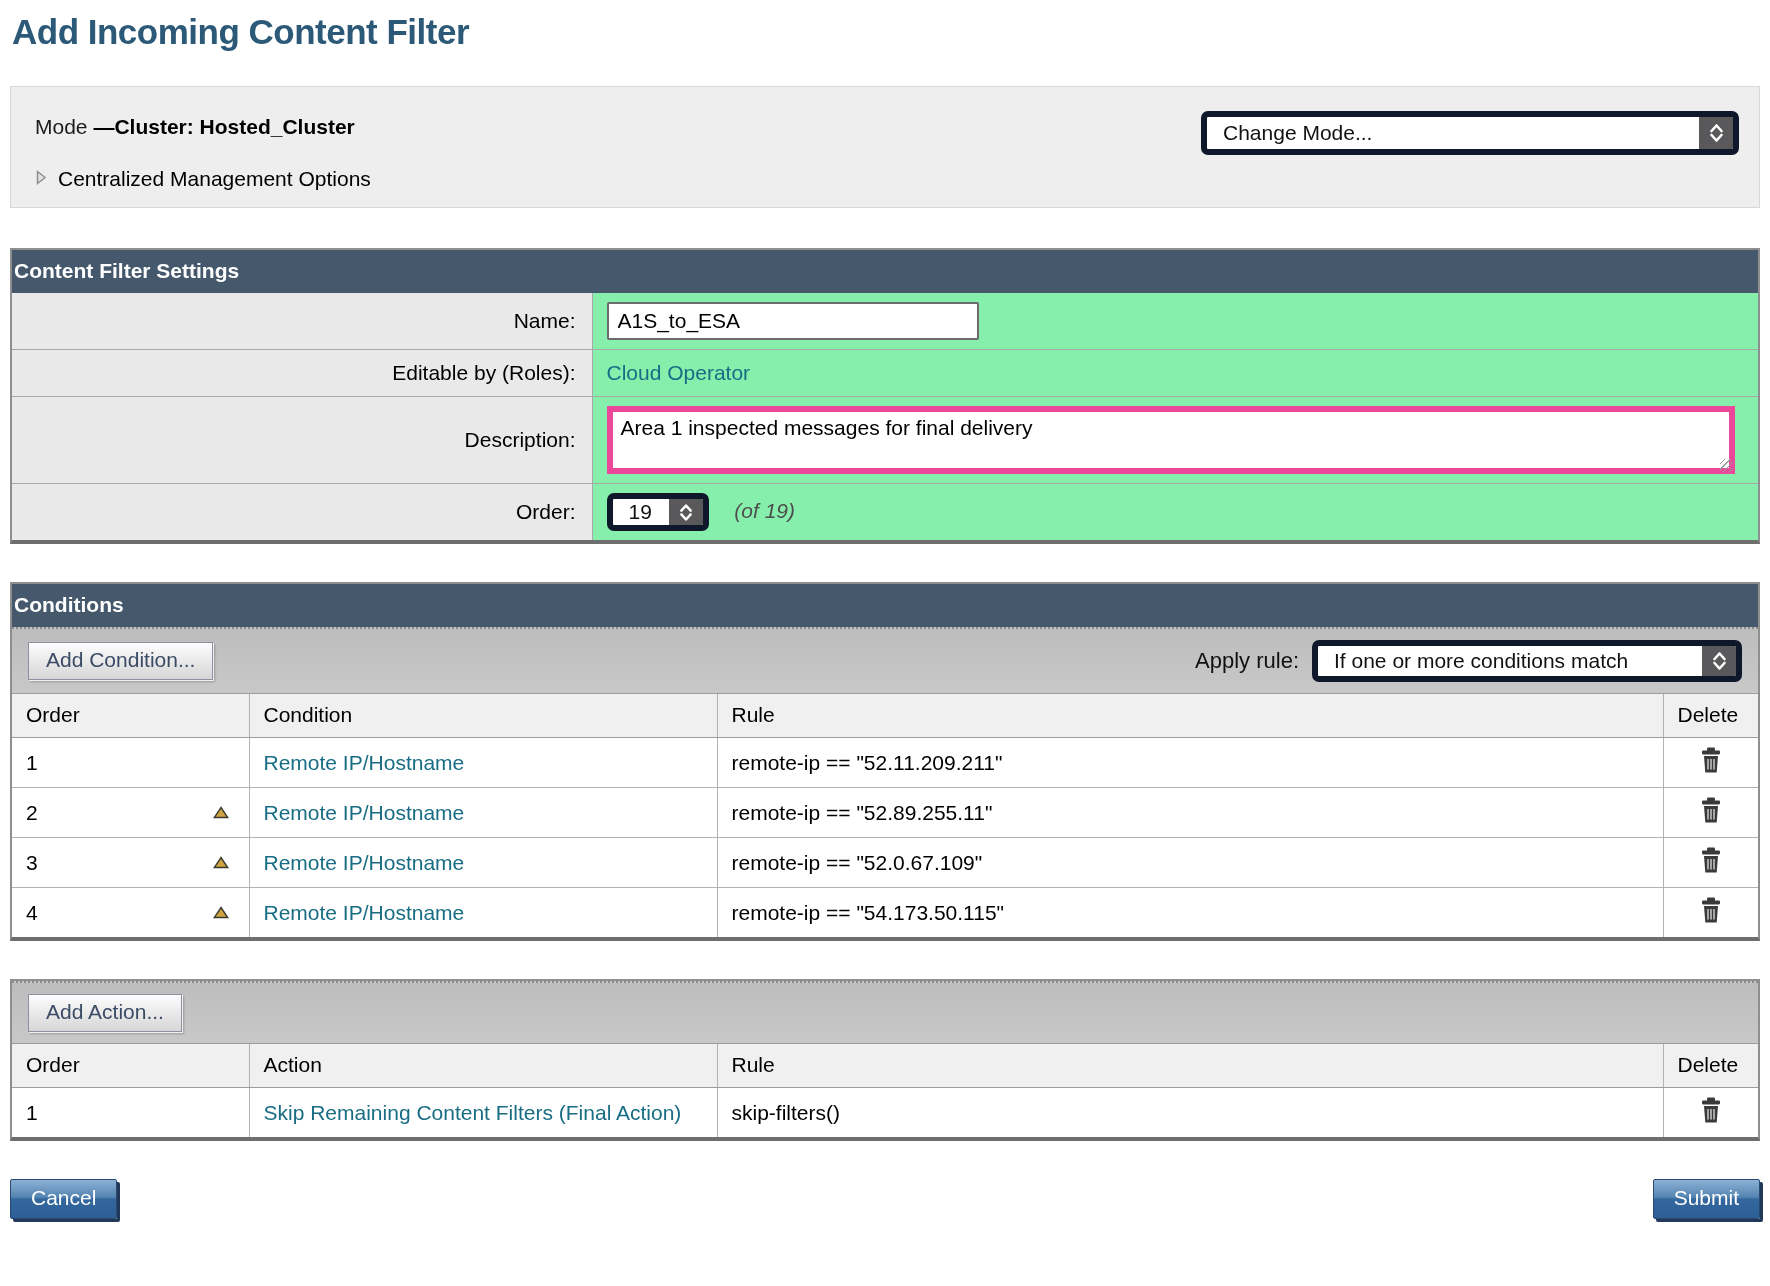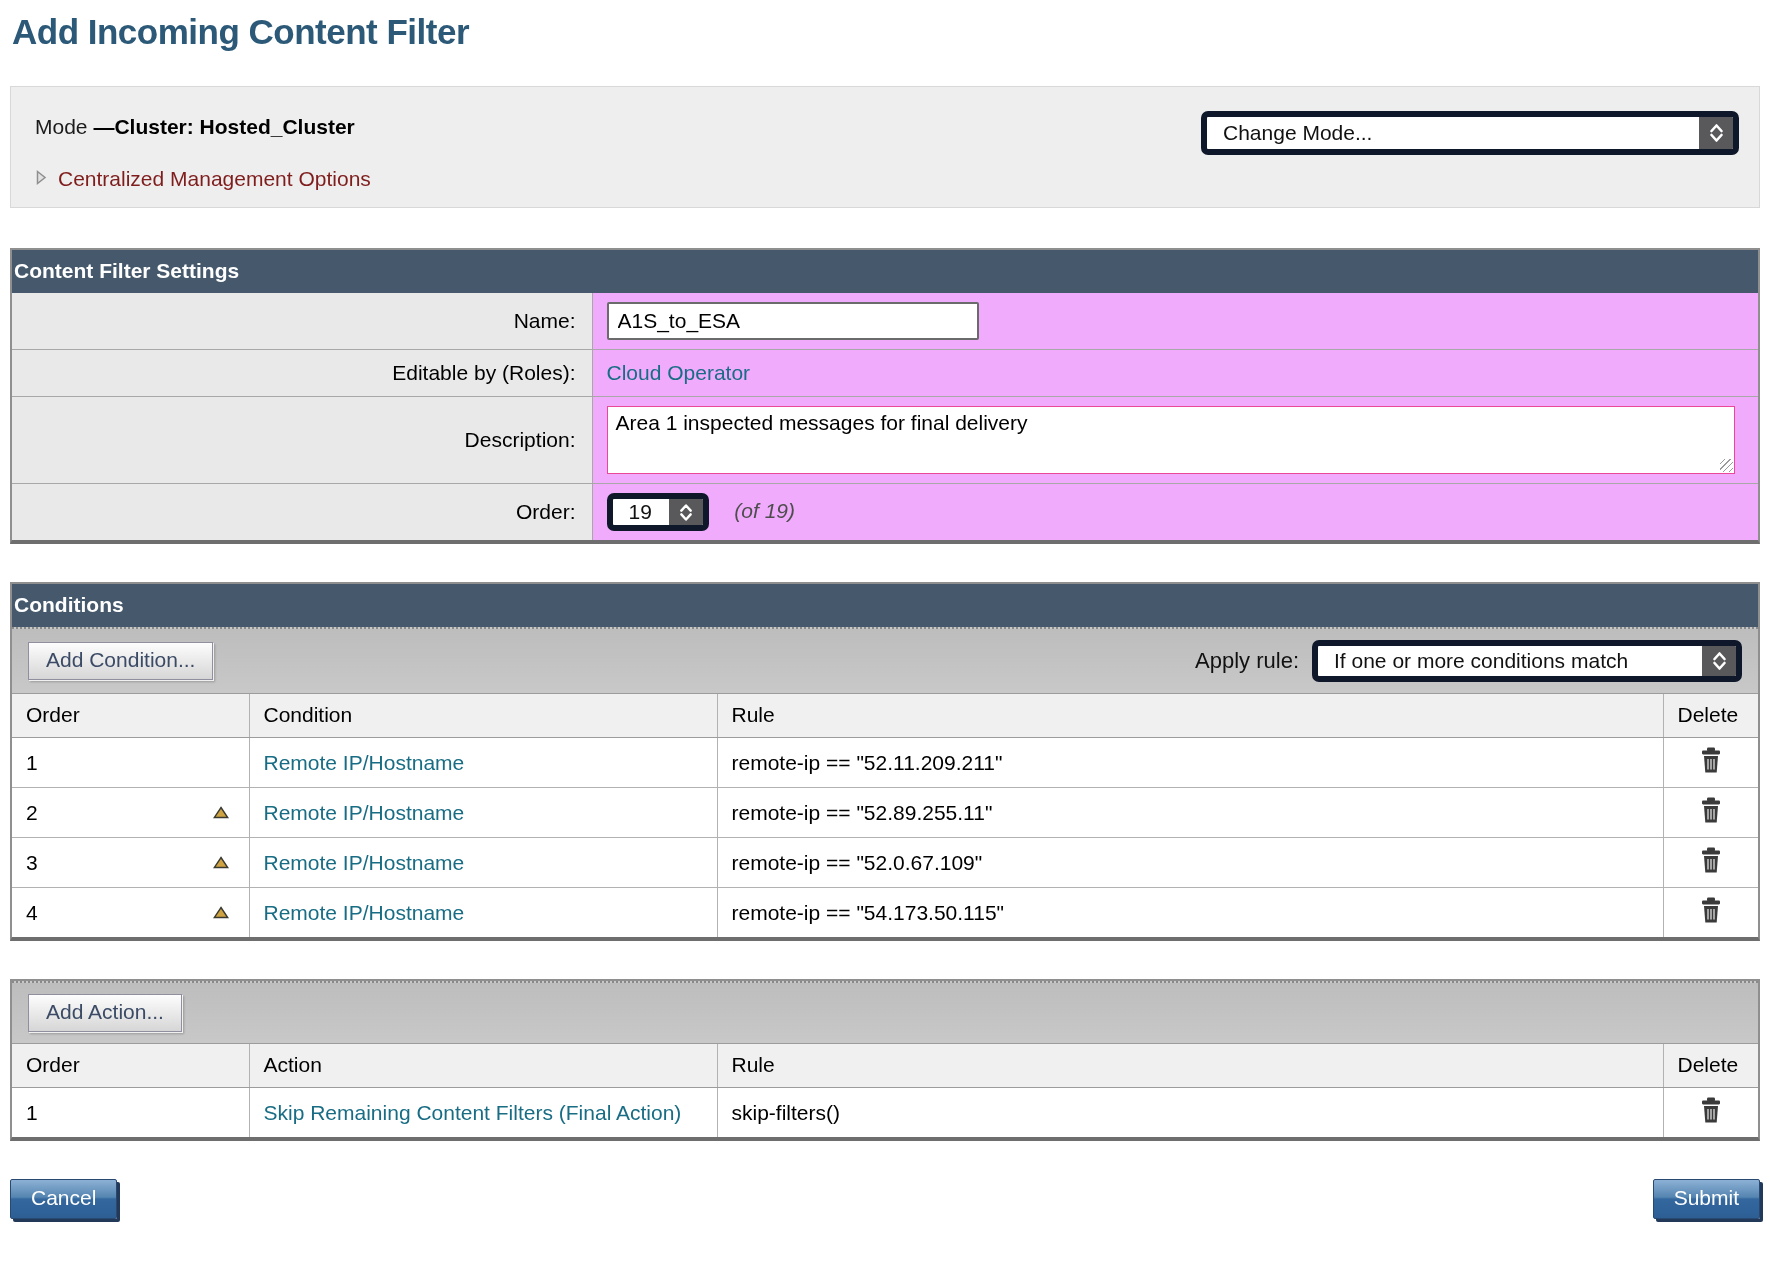--- a/index.html
+++ b/index.html
@@ -28,21 +28,21 @@
     margin-bottom: 40px;
   }
   .mode-line { font-size: 21px; color: #1b1b1b; }
   .mode-line b { font-weight: bold; color: #000; }
   .cmo-link {
     margin-top: 28px;
     display: inline-flex;
     align-items: center;
     gap: 11px;
     font-size: 21px;
-    color: #7f1d1d;
+    color: #000000;
     cursor: pointer;
   }
 
   
   .osx-select {
     display: flex;
     align-items: stretch;
     background: #ffffff;
     border: 6px solid #0f172a;
     border-radius: 7px;
@@ -88,42 +88,42 @@
   table.settings { width: 100%; border-collapse: collapse; }
   table.settings td { border-top: 1px solid #a8a8a8; font-size: 21px; vertical-align: middle; }
   table.settings tr:first-child td { border-top: none; }
   table.settings td.lbl {
     background: #e9e9e9;
     width: 580px;
     text-align: right;
     padding: 11px 16px;
     border-right: 1px solid #a8a8a8;
   }
-  table.settings td.val { background: #f0abfc; padding: 9px 14px; }
+  table.settings td.val { background: #86efac; padding: 9px 14px; }
   .muted-italic { font-style: italic; color: #4d4d4d; }
   a.teal, .teal-link { color: #186d84; text-decoration: none; cursor: pointer; }
 
   input.name-input {
     width: 372px;
     height: 38px;
     font-family: inherit;
     font-size: 21px;
     padding: 0 9px;
     border: 2px solid #6b6b6b;
     border-radius: 2px;
     outline: none;
   }
   .ta-wrap { position: relative; width: 1128px; }
   textarea.desc {
     width: 1128px;
     height: 68px;
     font-family: inherit;
     font-size: 21px;
     padding: 4px 8px;
-    border: 1px solid #ec4899;
+    border: 6px solid #ec4899;
     resize: none;
     outline: none;
     display: block;
   }
   .ta-wrap::after {
     content: "";
     position: absolute;
     right: 2px; bottom: 2px;
     width: 13px; height: 13px;
     background: repeating-linear-gradient(135deg, transparent 0 3px, #9a9a9a 3px 4px);

